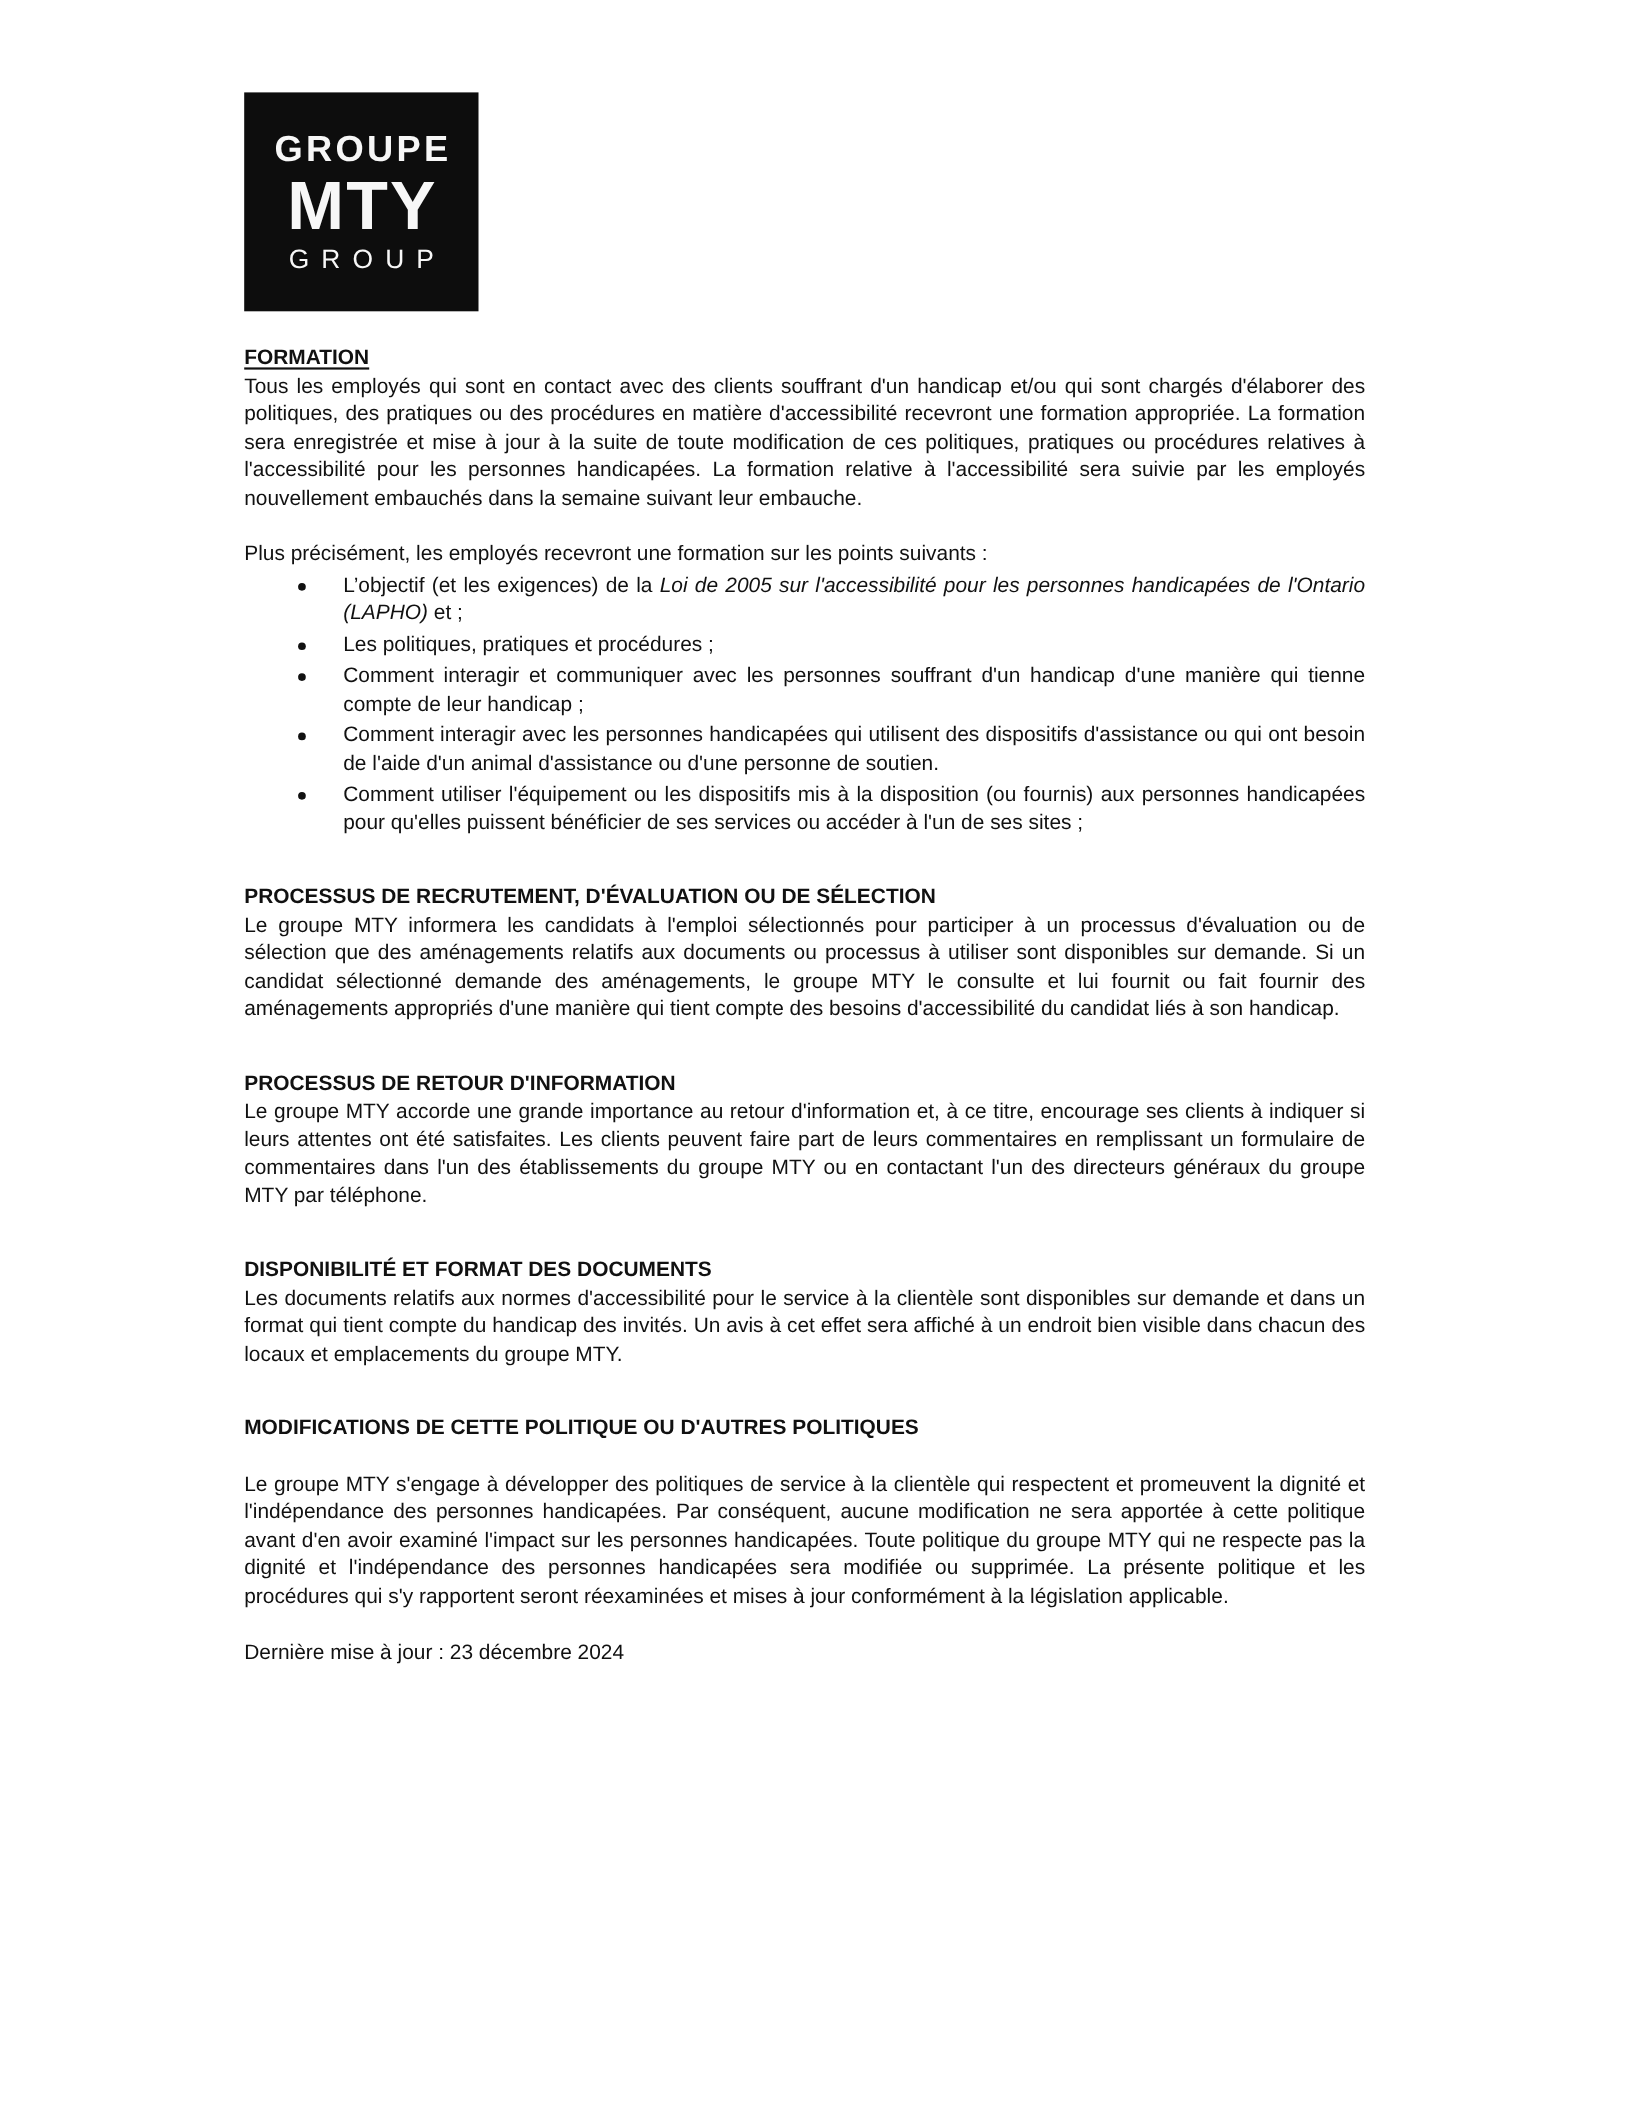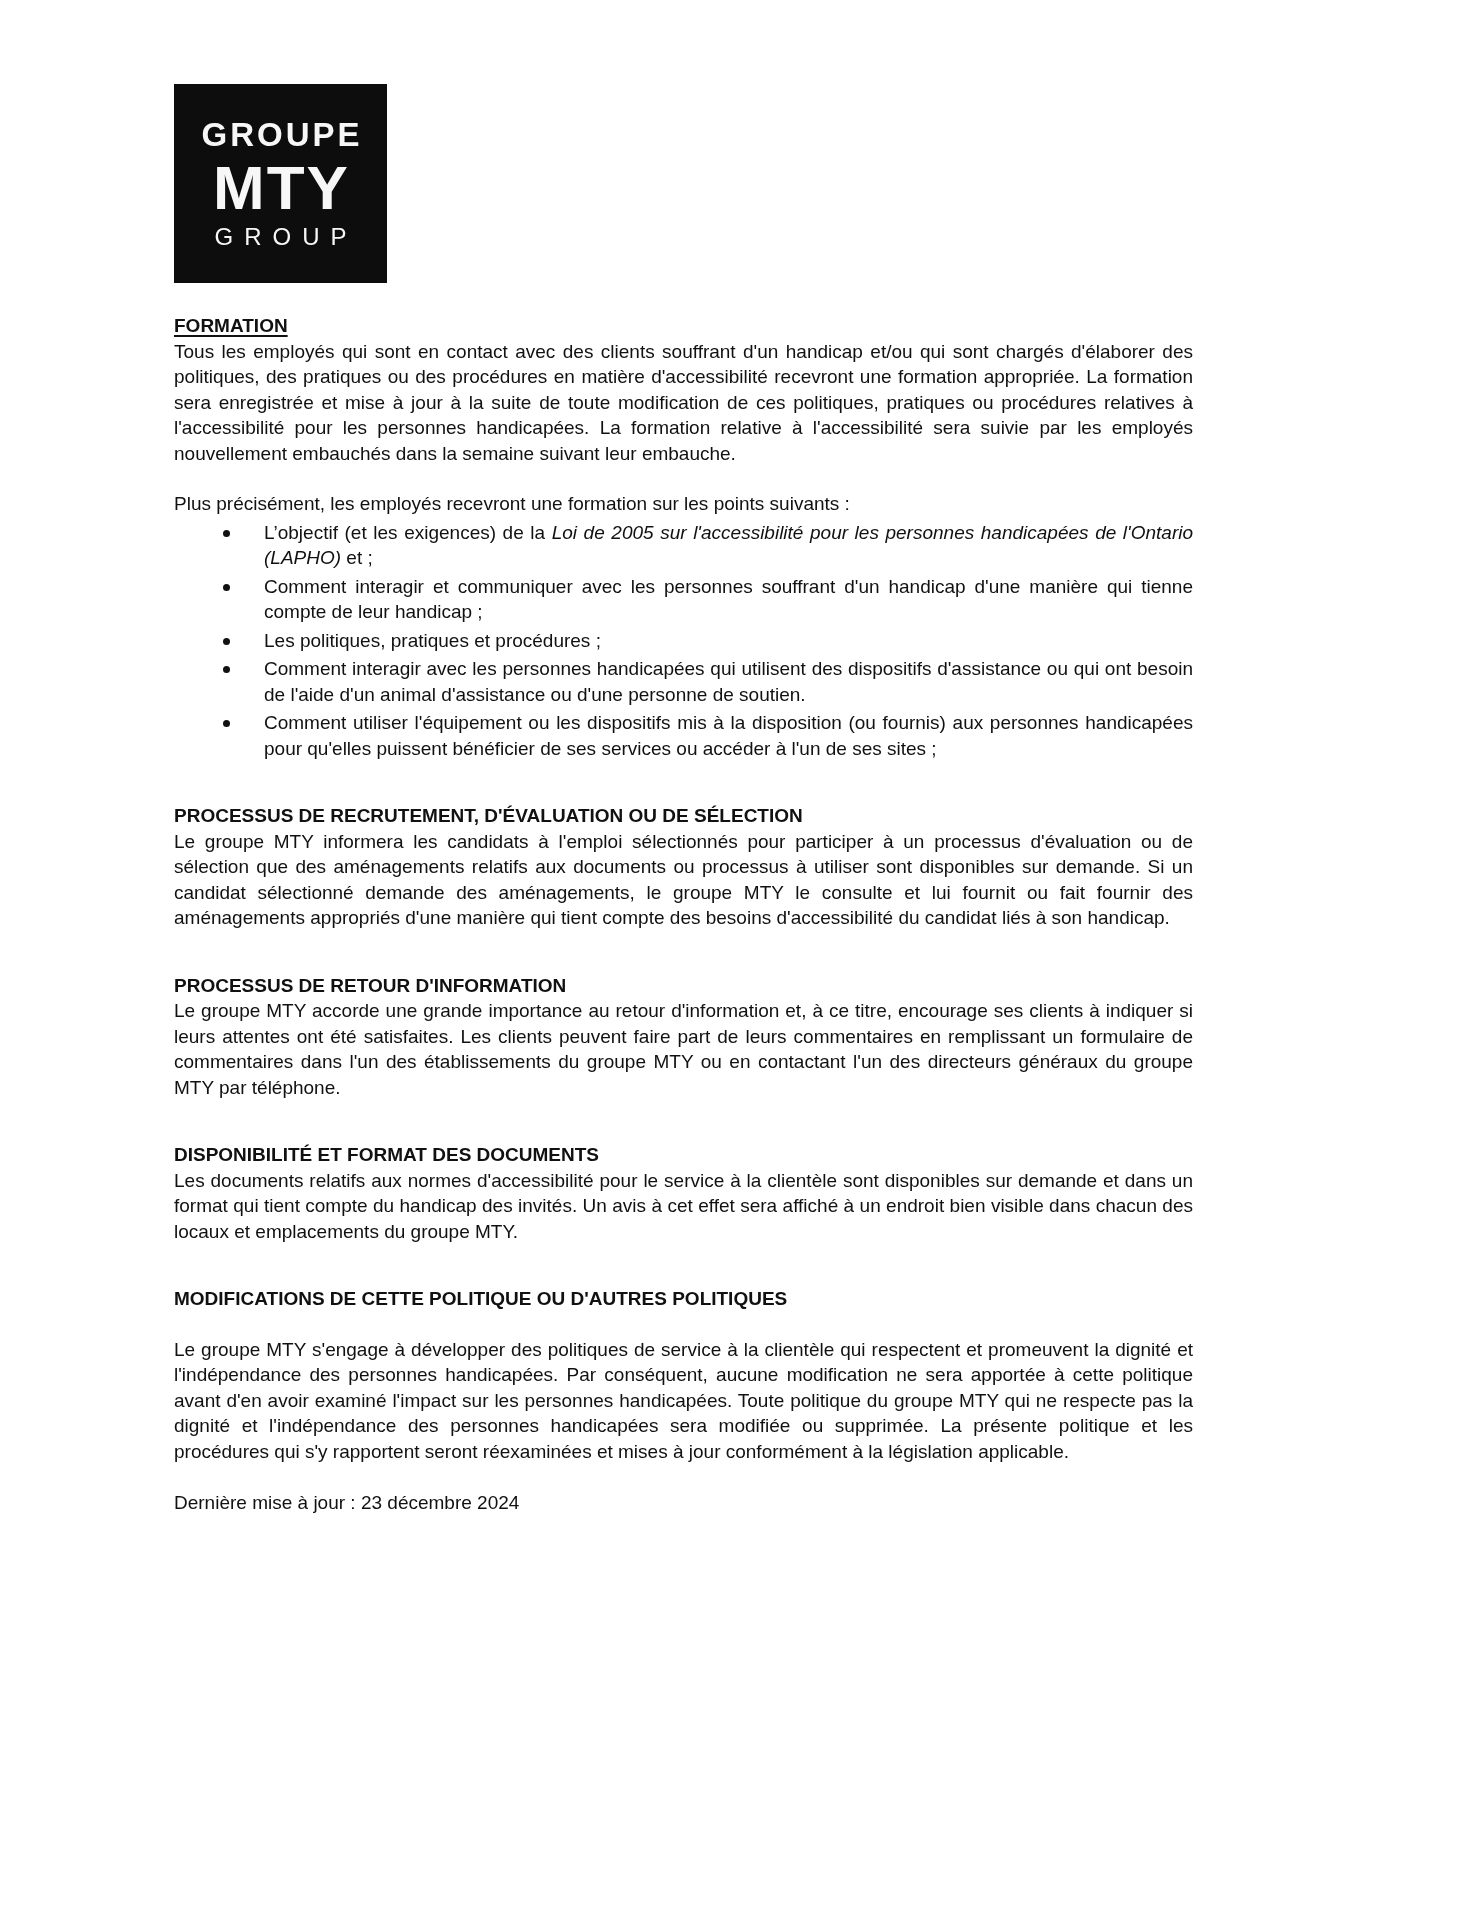--- a/index.html
+++ b/index.html
@@ -13,20 +13,21 @@
     font-family: "Liberation Sans", sans-serif;
     color: #111111;
     -webkit-font-smoothing: antialiased;
   }
   .page {
     box-sizing: border-box;
     width: 1368px;
     min-height: 1920px;
     padding: 84px 175px 60px 174px;
     background: #ffffff;
+    margin-left: 48px;
   }
   
   .logo {
     width: 213px;
     height: 199px;
     background: #0d0d0d;
     color: #f7f7f7;
     display: flex;
     flex-direction: column;
     align-items: center;
@@ -121,22 +122,22 @@
 
   <div class="doc">
 
     <h2 class="heading underlined first-heading"><span>FORMATION</span></h2>
     <p class="para">Tous les employés qui sont en contact avec des clients souffrant d'un handicap et/ou qui sont chargés d'élaborer des politiques, des pratiques ou des procédures en matière d'accessibilité recevront une formation appropriée. La formation sera enregistrée et mise à jour à la suite de toute modification de ces politiques, pratiques ou procédures relatives à l'accessibilité pour les personnes handicapées. La formation relative à l'accessibilité sera suivie par les employés nouvellement embauchés dans la semaine suivant leur embauche.</p>
 
     <p class="intro">Plus précisément, les employés recevront une formation sur les points suivants :</p>
 
     <ul class="bullets">
       <li><span>L’objectif (et les exigences) de la </span><span class="italic">Loi de 2005 sur l'accessibilité pour les personnes handicapées de l'Ontario (LAPHO)</span><span> et ;</span></li>
+      <li>Les politiques, pratiques et procédures ;</li>
       <li>Comment interagir et communiquer avec les personnes souffrant d'un handicap d'une manière qui tienne compte de leur handicap ;</li>
-      <li>Les politiques, pratiques et procédures ;</li>
       <li>Comment interagir avec les personnes handicapées qui utilisent des dispositifs d'assistance ou qui ont besoin de l'aide d'un animal d'assistance ou d'une personne de soutien.</li>
       <li>Comment utiliser l'équipement ou les dispositifs mis à la disposition (ou fournis) aux personnes handicapées pour qu'elles puissent bénéficier de ses services ou accéder à l'un de ses sites ;</li>
     </ul>
 
     <div class="section">
       <h2 class="heading">PROCESSUS DE RECRUTEMENT, D'ÉVALUATION OU DE SÉLECTION</h2>
       <p class="para">Le groupe MTY informera les candidats à l'emploi sélectionnés pour participer à un processus d'évaluation ou de sélection que des aménagements relatifs aux documents ou processus à utiliser sont disponibles sur demande. Si un candidat sélectionné demande des aménagements, le groupe MTY le consulte et lui fournit ou fait fournir des aménagements appropriés d'une manière qui tient compte des besoins d'accessibilité du candidat liés à son handicap.</p>
     </div>
 
     <div class="section">

